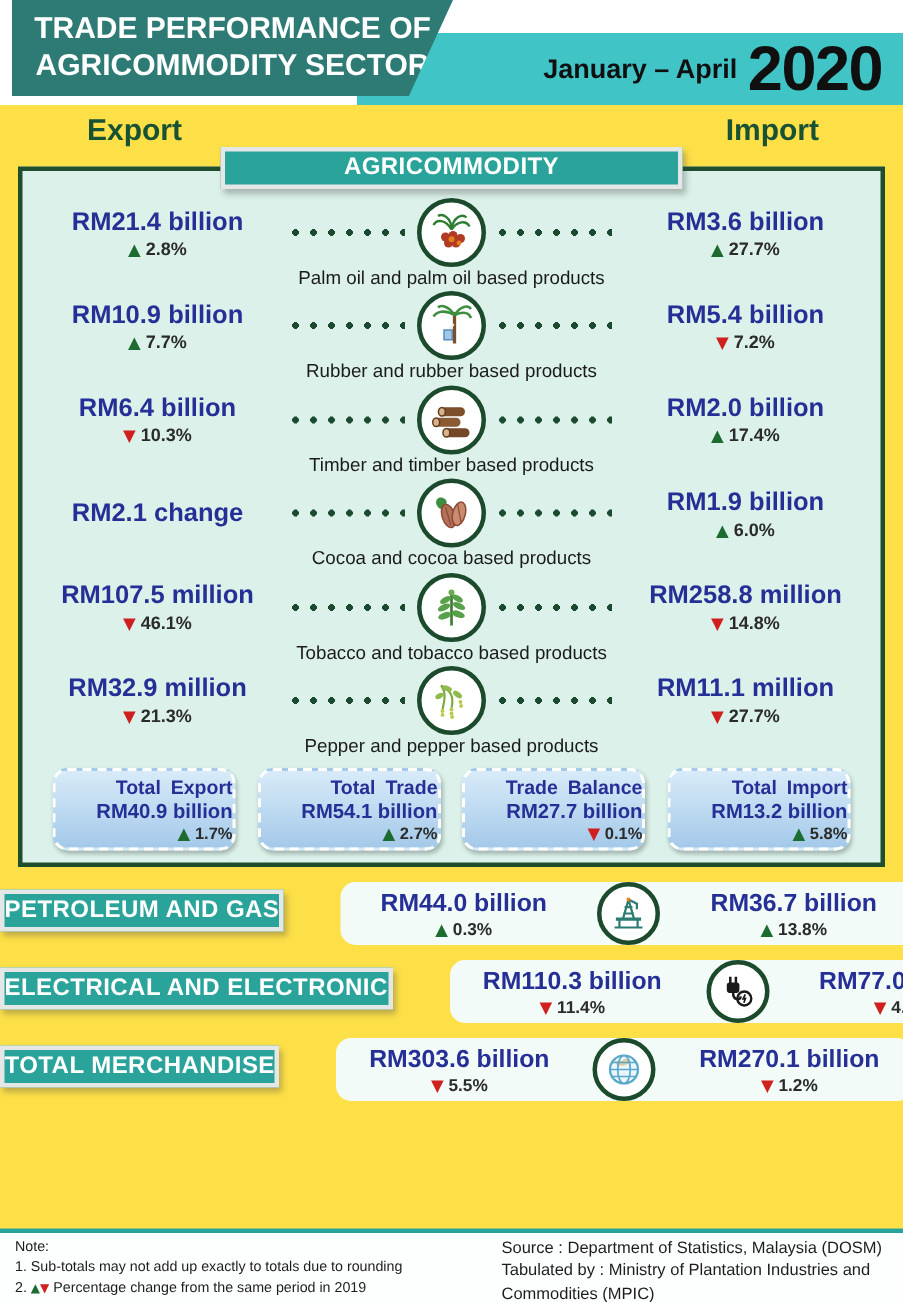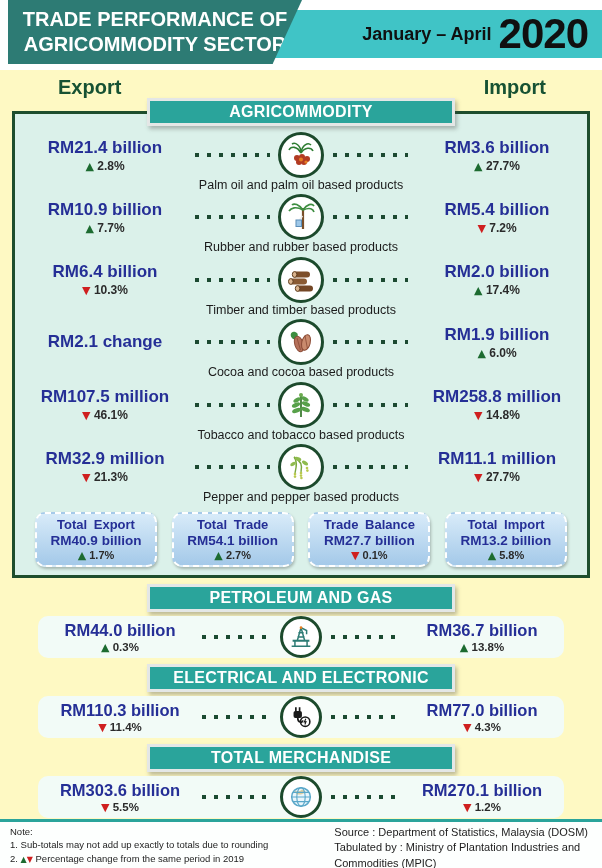--- a/index.html
+++ b/index.html
@@ -1,31 +1,31 @@
 <!DOCTYPE html>
 <html><head>
 <meta charset="utf-8">
 <style>
   * { box-sizing: border-box; margin: 0; padding: 0; }
   body { background:#fff; font-family:"Liberation Sans", sans-serif; }
   .page { width:602px; height:868px; display:flex; flex-direction:column; overflow:hidden; background:#fff; }
 
   
   .hdr { position:relative; height:70px; background:#fff; flex:none; }
-  .hdr-band { position:absolute; left:238px; right:0; top:10px; height:48px; background:#40c4c6;
+  .hdr-band { position:absolute; left:238px; right:0; top:22px; height:48px; background:#40c4c6;
               display:flex; align-items:center; justify-content:flex-end; padding-right:14px; gap:7px; }
   .period { font-weight:bold; font-size:18px; color:#101010; }
   .year { font-weight:bold; font-size:42px; line-height:0.9; color:#101010; letter-spacing:-1px; }
   .title-box { position:absolute; left:8px; top:0; width:294px; height:64px; background:#2d7b74; color:#fff;
                font-weight:bold; font-size:20px; line-height:1.25; text-align:center;
                display:flex; flex-direction:column; justify-content:center;
                clip-path:polygon(0 0, 100% 0, 90% 100%, 0 100%); box-shadow:2px 2px 3px rgba(0,0,0,.3); }
 
   
-  .mint { flex:1; background:#fef9c3; border-bottom:3px solid #2aa49b; overflow:hidden; }
+  .mint { flex:1; background:#fde047; border-bottom:3px solid #2aa49b; overflow:hidden; }
   .collabels { display:flex; justify-content:space-between; padding:6px 56px 0 58px;
                font-size:20px; font-weight:bold; color:#175233; height:29px; }
 
   
   .secbar { width:308px; height:28px; background:#2aa49b; border:3px solid #e4e7e6;
             box-shadow:2px 3px 4px rgba(70,70,70,.35); color:#fff; font-weight:bold; font-size:16px;
             display:flex; align-items:center; justify-content:center; letter-spacing:.3px; white-space:nowrap; }
 
   
   .agribox { margin:12px 12px 0; border:3px solid #1e4e2d; position:relative; padding:18px 6px 6px; background:#dbf1ea; }
@@ -40,27 +40,27 @@
   .dots { flex:1; height:6px; margin:0 5px;
           background-image:radial-gradient(circle 2.2px at 3px 3px, #1c4a31 97%, transparent);
           background-size:12px 6px; background-repeat:repeat-x; background-position:left center; }
   .iconc { width:46px; height:46px; flex:none; border:3px solid #1c4a2c; border-radius:50%; background:#fff;
            display:flex; align-items:center; justify-content:center; margin:0 3px; }
   .caption { text-align:center; font-size:12.5px; color:#1b1b1b; line-height:1.15; margin:0 0 2px; }
 
   
   .totals { display:flex; justify-content:space-between; margin:8px 14px 2px; }
   .tbox { width:122px; background:linear-gradient(#d8ebf9, #a4c9e9); border:2px dashed #fff; border-radius:10px;
-          box-shadow:1px 2px 3px rgba(0,0,0,.25); text-align:center; padding:4px 0 3px; color:#252f96; }
+          box-shadow:1px 2px 3px rgba(0,0,0,.25); text-align:right; padding:4px 0 3px; color:#252f96; }
   .tlabel { font-size:13px; font-weight:bold; word-spacing:3px; line-height:1.15; }
   .tval { font-size:13.5px; font-weight:bold; line-height:1.2; }
   .tbox .chg { font-size:11px; margin-top:0; }
 
   
-  .sect { margin-top:6px; display:flex; flex-direction:column; align-items:center; }
+  .sect { margin-top:6px; display:flex; flex-direction:row; align-items:center; }
   .bandrow { margin:4px 38px 0; width:526px; height:42px; background:#f2fbf7; border-radius:10px;
              padding:1px 6px; display:flex; align-items:center; }
   .bandrow .amt { width:152px; }
   .bandrow .iconc { width:42px; height:42px; }
   .bandrow .val { font-size:16.5px; }
   .bandrow .chg { font-size:11.5px; }
 
   
   .foot { flex:none; height:46px; background:#fdfffe; display:flex; justify-content:space-between;
           padding:3px 14px 2px 10px; }

